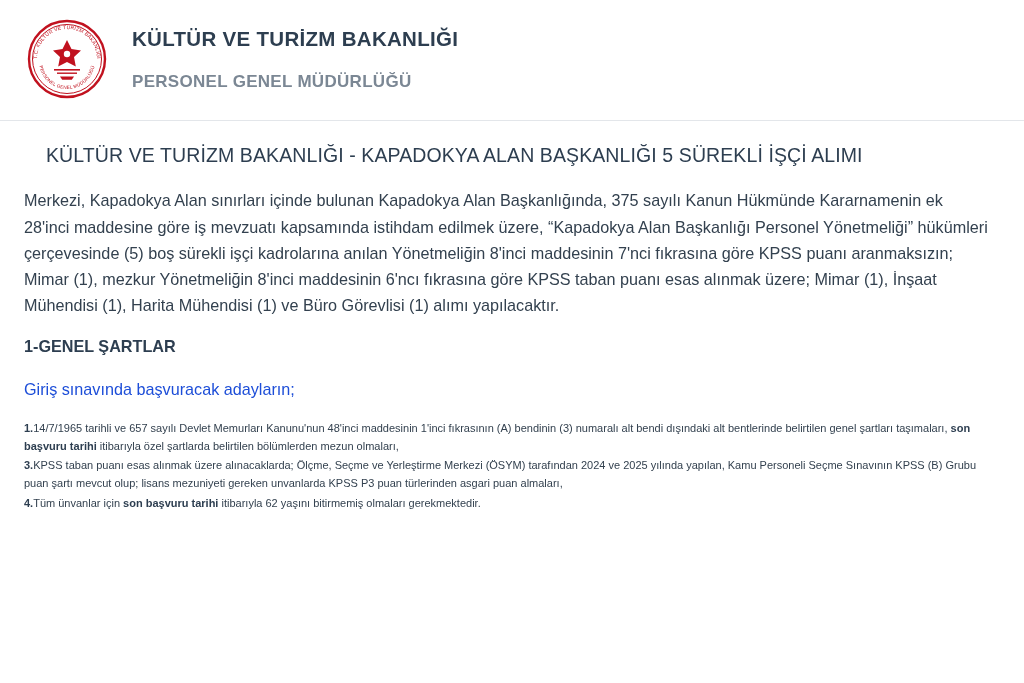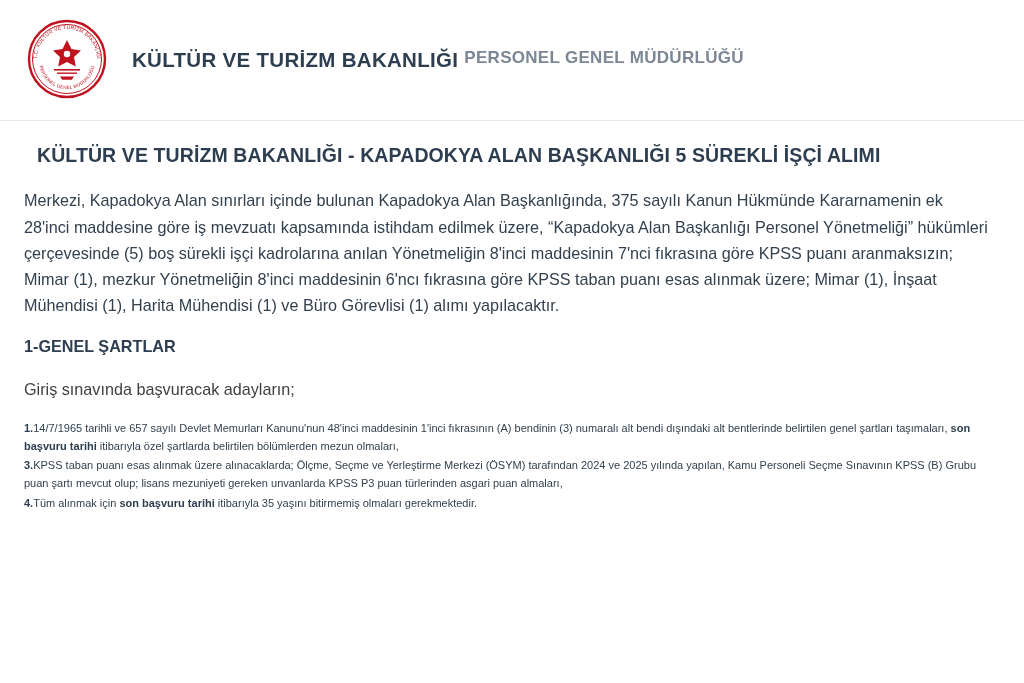--- a/index.html
+++ b/index.html
@@ -33,22 +33,22 @@
   .logo {
     width: 86px;
     height: 86px;
     flex: 0 0 86px;
     position: relative;
   }
   .logo svg { display: block; }
 
   .header-text {
     display: flex;
-    flex-direction: row;
-    gap: 6px;
+    flex-direction: column;
+    gap: 22px;
     padding-top: 2px;
   }
   .org-line1 {
     font-size: 20.5px;
     font-weight: bold;
     letter-spacing: 0.3px;
     color: #2d3e50;
     line-height: 1.1;
   }
   .org-line2 {
@@ -64,44 +64,44 @@
     background: #e3e6ea;
     margin: 4px 0 0 0;
   }
 
   
   .content {
     padding: 22px 24px 0 24px;
   }
   .doc-title {
     font-size: 19.5px;
-    font-weight: bold;
+    font-weight: normal;
     color: #2d3e50;
     letter-spacing: 0.1px;
-    margin: 0 0 20px 13px;
+    margin: 0 0 20px 22px;
     line-height: 1.25;
   }
   p.para {
     font-size: 16.2px;
     line-height: 1.62;
     margin: 0 8px 18px 0;
     color: #33414f;
     text-align: left;
   }
   .section-head {
     font-size: 16.2px;
     font-weight: bold;
     color: #2d3e50;
     margin: 11px 0 20px 0;
   }
   .lead {
     font-size: 16.2px;
     line-height: 1.62;
     margin: 0 0 18px 0;
-    color: #404040;
+    color: #1d4ed8;
   }
   ol.items {
     list-style: none;
     margin: 0;
     padding: 0;
   }
   ol.items li {
     font-size: 11px;
     line-height: 1.62;
     color: #33414f;
@@ -166,18 +166,18 @@
     <p class="lead">Giriş sınavında başvuracak adayların;</p>
 
     <ol class="items">
       <li>
         <span class="num">1.</span><span>14/7/1965 tarihli ve 657 sayılı Devlet Memurları Kanunu'nun 48'inci maddesinin 1'inci fıkrasının (A) bendinin (3) numaralı alt bendi dışındaki alt bentlerinde belirtilen genel şartları taşımaları, </span><span class="bold">son başvuru tarihi</span><span> itibarıyla özel şartlarda belirtilen bölümlerden mezun olmaları,</span>
       </li>
       <li>
         <span class="num">3.</span><span>KPSS taban puanı esas alınmak üzere alınacaklarda; Ölçme, Seçme ve Yerleştirme Merkezi (ÖSYM) tarafından 2024 ve 2025 yılında yapılan, Kamu Personeli Seçme Sınavının KPSS (B) Grubu puan şartı mevcut olup; lisans mezuniyeti gereken unvanlarda KPSS P3 puan türlerinden asgari puan almaları,</span><span class="bold"></span><span></span>
       </li>
       <li>
-        <span class="num">4.</span><span>Tüm alınmak için </span><span class="bold">son başvuru tarihi</span><span> itibarıyla 35 yaşını bitirmemiş olmaları gerekmektedir.</span>
+        <span class="num">4.</span><span>Tüm ünvanlar için </span><span class="bold">son başvuru tarihi</span><span> itibarıyla 62 yaşını bitirmemiş olmaları gerekmektedir.</span>
       </li>
     </ol>
 
   </div>
 </div>
 
 </body></html>

